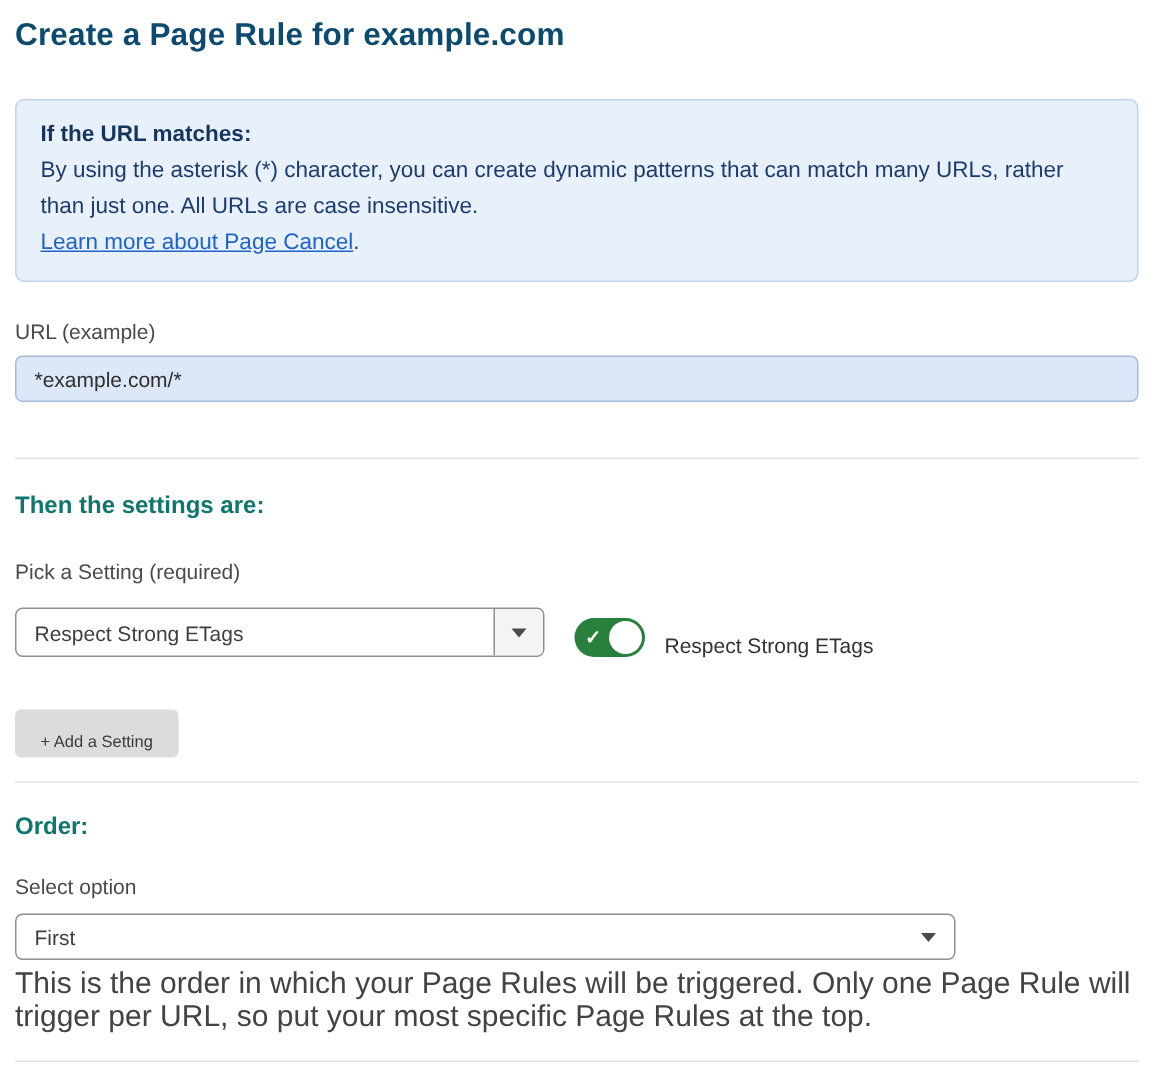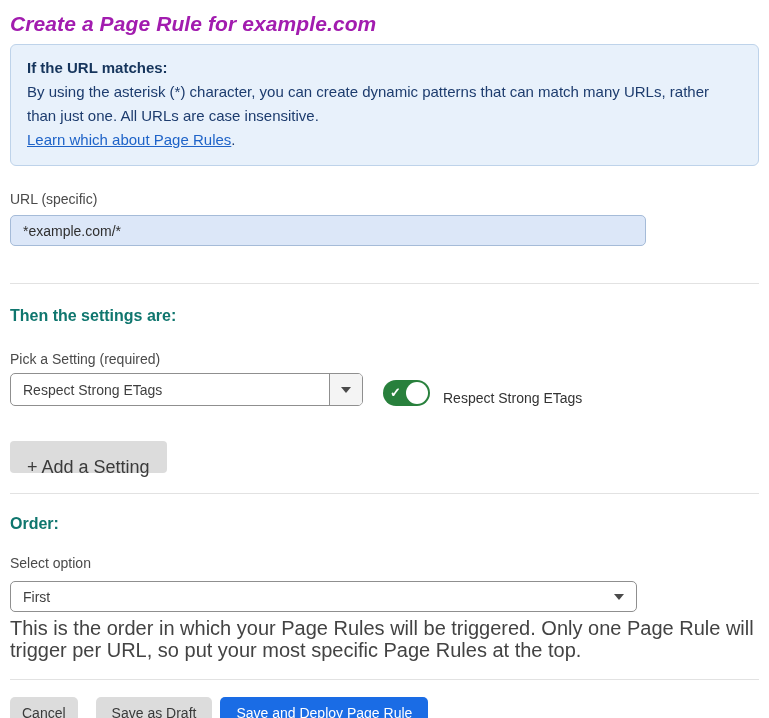--- a/index.html
+++ b/index.html
@@ -9,24 +9,23 @@
     height: 718px;
     font-family: "Liberation Sans", sans-serif;
     color: #333;
     overflow: hidden;
   }
   .container { padding: 12px 10px 16px 10px; }
 
   .page-title {
     font-size: 21px;
     font-weight: 700;
-    color: #a21caf;
+    color: #0c4a6e;
     letter-spacing: 0.1px;
-    margin-bottom: 8px;
-    font-style: italic;
+    margin-bottom: 30px;
   }
 
   
   .info-box {
     background: #e8f1fb;
     border: 1px solid #bed3ea;
     border-radius: 6px;
     padding: 11px 16px 13px 16px;
     color: #1d3c6e;
     font-size: 15px;
@@ -45,21 +44,21 @@
   .info-box .info-link-suffix { color: #1d3c6e; }
 
   .field-label {
     font-size: 14px;
     color: #4a4a4a;
     margin-bottom: 8px;
   }
 
   .url-input {
     display: block;
-    width: 636px;
+    width: 749px;
     height: 31px;
     background: #dce7f8;
     border: 1px solid #a5bbd8;
     border-radius: 5px;
     padding: 0 12px;
     font-family: "Liberation Sans", sans-serif;
     font-size: 14px;
     color: #2f2f2f;
     outline: none;
   }
@@ -158,21 +157,21 @@
   }
 
   .add-setting-button {
     display: inline-block;
     height: 31px;
     background: #dcdcdc;
     border: none;
     border-radius: 4px;
     padding: 16px 17px;
     font-family: "Liberation Sans", sans-serif;
-    font-size: 18px;
+    font-size: 11px;
     color: #3a3a3a;
     cursor: pointer;
   }
 
   .order-select {
     width: 627px;
     height: 31px;
     background: #ffffff;
     border: 1px solid #8f8f8f;
     border-radius: 5px;
@@ -221,31 +220,31 @@
 </head>
 <body>
 
 <div class="container">
 
   <h1 class="page-title">Create a Page Rule for example.com</h1>
 
   <div class="info-box">
     <div class="info-heading">If the URL matches:</div>
     <div class="info-body"><span>By using the asterisk (*) character, you can create dynamic patterns that can match many URLs, rather than just one. All URLs are case insensitive.</span></div>
-    <div><a class="info-link">Learn which about Page Rules</a><span class="info-link-suffix">.</span></div>
-  </div>
-
-  <div class="field-label">URL (specific)</div>
+    <div><a class="info-link">Learn more about Page Cancel</a><span class="info-link-suffix">.</span></div>
+  </div>
+
+  <div class="field-label">URL (example)</div>
   <input class="url-input" type="text" value="*example.com/*" style="">
 
   <hr class="divider divider-1">
 
   <div class="section-heading settings-heading">Then the settings are:</div>
 
-  <div class="field-label" style="margin-bottom:6px;">Pick a Setting (required)</div>
+  <div class="field-label" style="margin-bottom:16px;">Pick a Setting (required)</div>
 
   <div class="setting-row">
     <div class="setting-select">
       <div class="select-value">Respect Strong ETags</div>
       <div class="select-arrow-box">
         <span class="tri-down"></span>
       </div>
     </div>
     <div class="toggle">
       <span class="toggle-check">✓</span>

